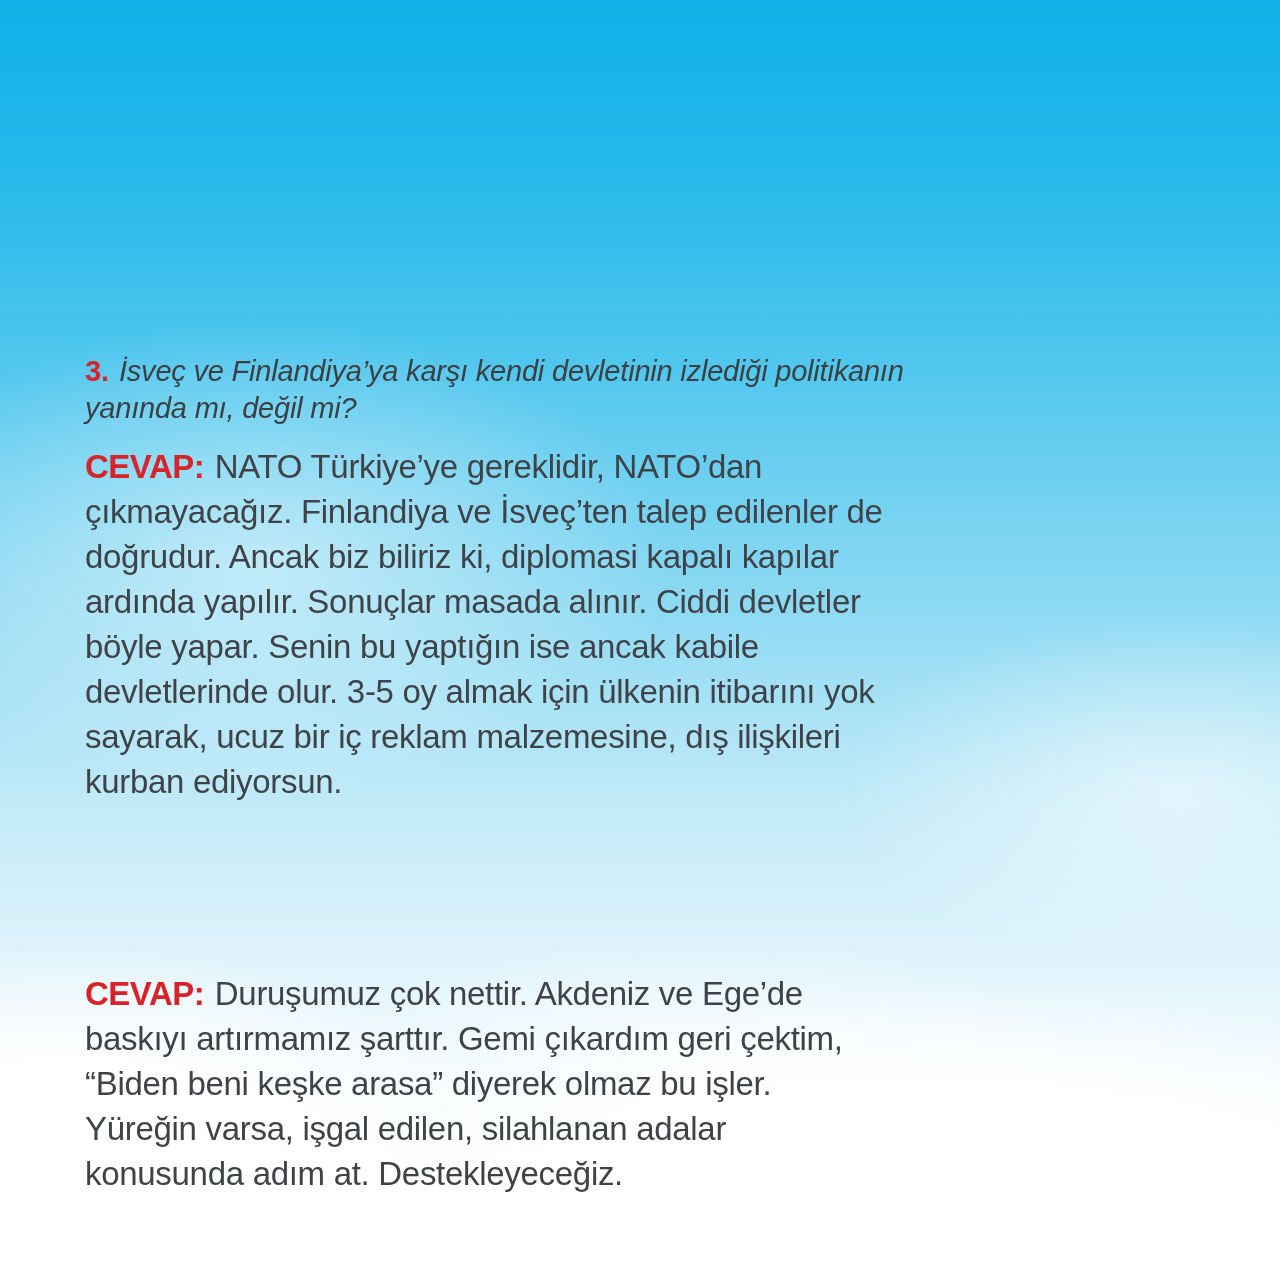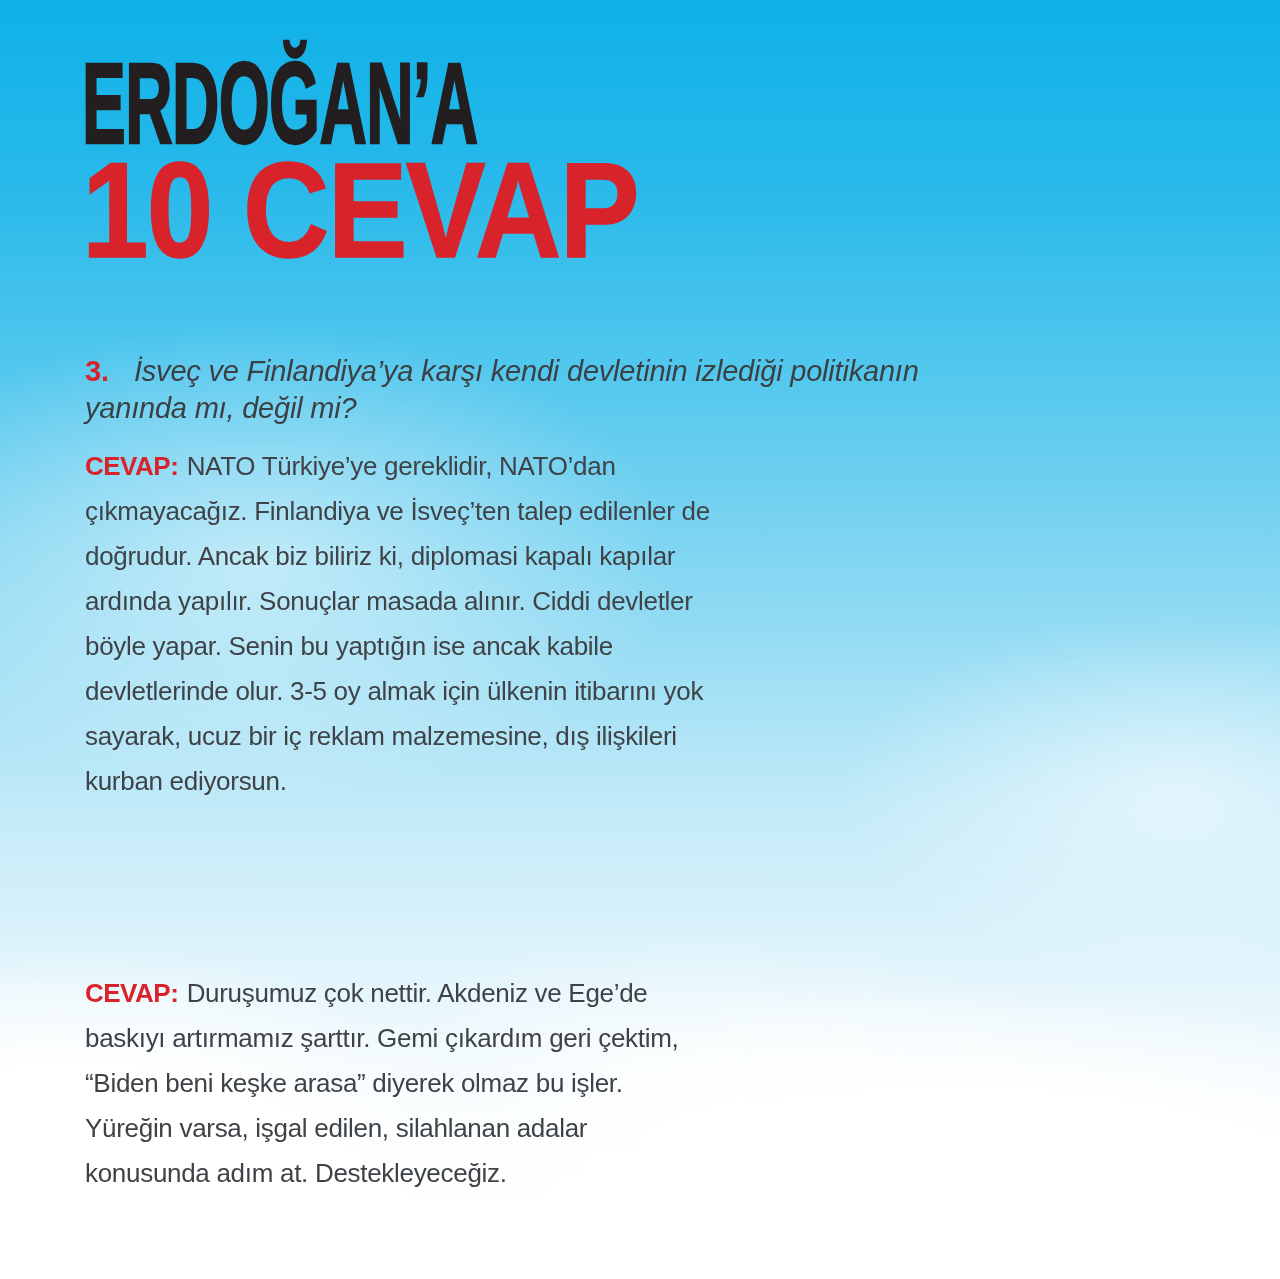--- a/index.html
+++ b/index.html
@@ -58,24 +58,24 @@
     color: #3b4044;
     white-space: pre-line;
     letter-spacing: -0.2px;
   }
   .question .q-number {
     font-style: normal;
     font-weight: 700;
     color: #d9232b;
     margin-right: 0.35em;
   }
-  .question .q-text { font-style: italic; margin-left: 15px; }
+  .question .q-text { font-style: italic; }
 
   .answer {
-    font-size: 26px;
+    font-size: 33px;
     line-height: 45px;
     color: #3f4347;
     white-space: pre-line;
     letter-spacing: -0.3px;
   }
   .answer .answer-label {
     font-weight: 700;
     color: #d9232b;
     margin-right: 0.32em;
     letter-spacing: -0.5px;
@@ -84,24 +84,20 @@
   .block-q3 { top: 316px; }
   .block-a3 { top: 399px; }
   .block-q4 { top: 791px; }
   .block-a4 { top: 926px; }
 </style>
 </head>
 <body>
 
 <div class="poster">
 
-  <header class="headline">
-    <div class="headline-line1">ERDOĞAN’A</div>
-    <div class="headline-line2">10 CEVAP</div>
-  </header>
 
   <section class="qa-block block-q3">
     <p class="question">
       <span class="q-number">3.</span><span class="q-text">İsveç ve Finlandiya’ya karşı kendi devletinin izlediği politikanın
 yanında mı, değil mi?</span>
     </p>
   </section>
 
   <section class="qa-block block-a3">
     <p class="answer">

